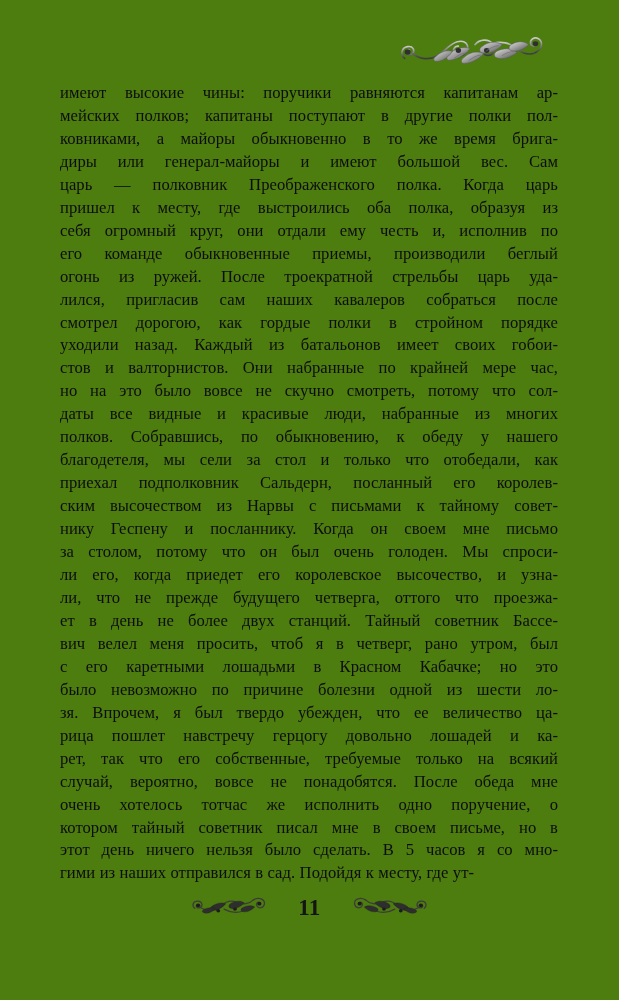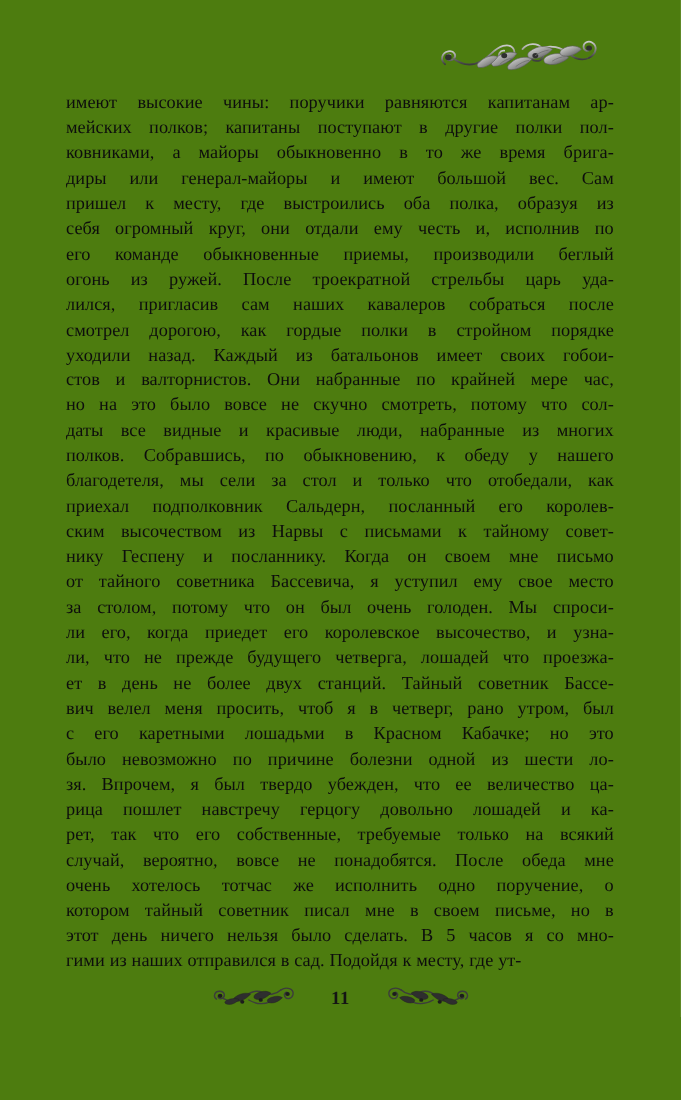--- a/index.html
+++ b/index.html
@@ -98,21 +98,21 @@
   .foot-orn svg {
     display: block;
     width: 100%;
     height: 100%;
   }
   .foot-orn.right svg {
     transform: scaleX(-1);
   }
   .page-number {
     font-family: "Liberation Serif", "DejaVu Serif", serif;
-    font-size: 17px;
+    font-size: 23px;
     font-weight: 700;
     color: #141414;
     letter-spacing: 0.5px;
     line-height: 1;
     min-width: 20px;
     text-align: center;
   }
 </style>
 </head>
 <body>
@@ -165,39 +165,39 @@
       </svg>
     </div>
   </div>
 
   <div class="textblock">
     <p>
         <span class="ln">имеют высокие чины: поручики равняются капитанам ар-</span>
         <span class="ln">мейских полков; капитаны поступают в другие полки пол-</span>
         <span class="ln">ковниками, а майоры обыкновенно в то же время брига-</span>
         <span class="ln">диры или генерал-майоры и имеют большой вес. Сам</span>
+        <span class="ln">царь — полковник Преображенского полка. Когда царь</span>
         <span class="ln">пришел к месту, где выстроились оба полка, образуя из</span>
         <span class="ln">себя огромный круг, они отдали ему честь и, исполнив по</span>
         <span class="ln">его команде обыкновенные приемы, производили беглый</span>
         <span class="ln">огонь из ружей. После троекратной стрельбы царь уда-</span>
         <span class="ln">лился, пригласив сам наших кавалеров собраться после</span>
         <span class="ln">смотрел дорогою, как гордые полки в стройном порядке</span>
         <span class="ln">уходили назад. Каждый из батальонов имеет своих гобои-</span>
         <span class="ln">стов и валторнистов. Они набранные по крайней мере час,</span>
         <span class="ln">но на это было вовсе не скучно смотреть, потому что сол-</span>
         <span class="ln">даты все видные и красивые люди, набранные из многих</span>
         <span class="ln">полков. Собравшись, по обыкновению, к обеду у нашего</span>
         <span class="ln">благодетеля, мы сели за стол и только что отобедали, как</span>
         <span class="ln">приехал подполковник Сальдерн, посланный его королев-</span>
         <span class="ln">ским высочеством из Нарвы с письмами к тайному совет-</span>
         <span class="ln">нику Геспену и посланнику. Когда он своем мне письмо</span>
-        <span class="ln">от тайного советника Бассевича, я уступил ему свое место</span>
         <span class="ln">за столом, потому что он был очень голоден. Мы спроси-</span>
         <span class="ln">ли его, когда приедет его королевское высочество, и узна-</span>
-        <span class="ln">ли, что не прежде будущего четверга, лошадей что проезжа-</span>
+        <span class="ln">ли, что не прежде будущего четверга, оттого что проезжа-</span>
         <span class="ln">ет в день не более двух станций. Тайный советник Бассе-</span>
         <span class="ln">вич велел меня просить, чтоб я в четверг, рано утром, был</span>
         <span class="ln">с его каретными лошадьми в Красном Кабачке; но это</span>
         <span class="ln">было невозможно по причине болезни одной из шести ло-</span>
         <span class="ln">зя. Впрочем, я был твердо убежден, что ее величество ца-</span>
         <span class="ln">рица пошлет навстречу герцогу довольно лошадей и ка-</span>
         <span class="ln">рет, так что его собственные, требуемые только на всякий</span>
         <span class="ln">случай, вероятно, вовсе не понадобятся. После обеда мне</span>
         <span class="ln">очень хотелось тотчас же исполнить одно поручение, о</span>
         <span class="ln">котором тайный советник писал мне в своем письме, но в</span>

